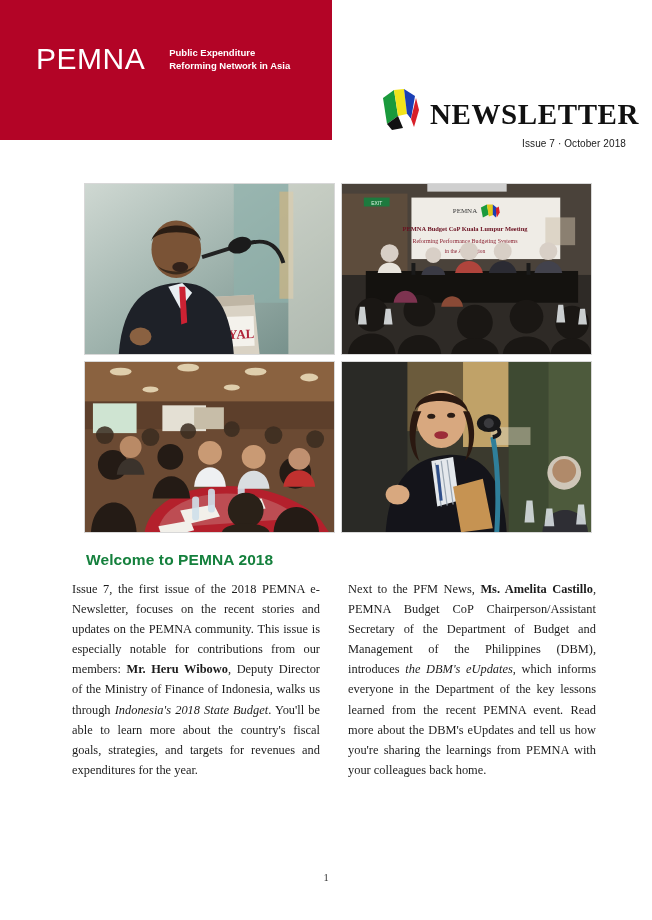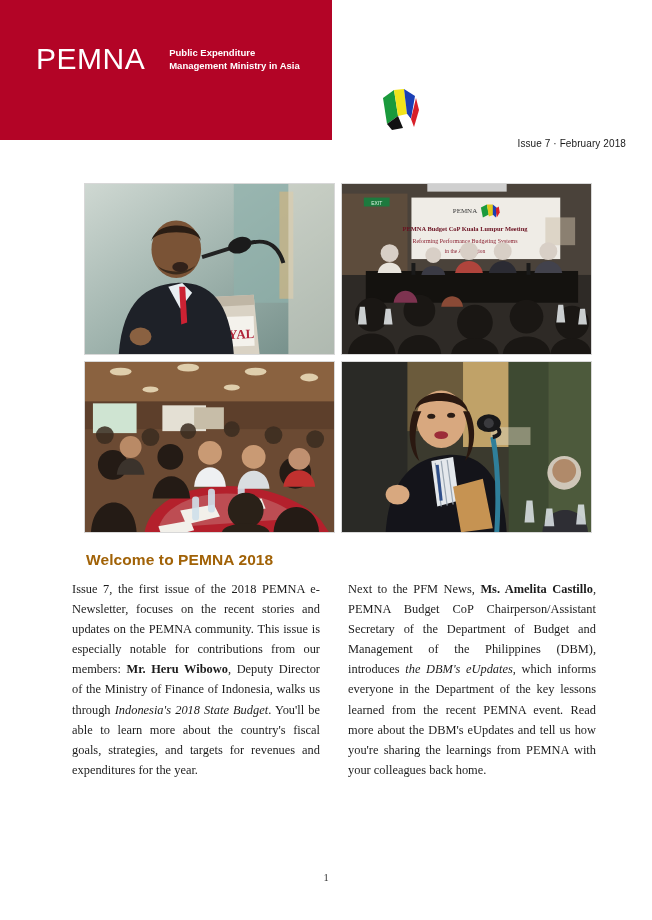--- a/index.html
+++ b/index.html
@@ -100,21 +100,21 @@
   }
   .photo svg { display: block; width: 100%; height: 100%; }
 
   
   .article-heading {
     position: absolute;
     left: 86px; top: 551px;
     font-family: "Liberation Sans", sans-serif;
     font-size: 15.5px;
     font-weight: bold;
-    color: #a16207;
+    color: #15803d;
     letter-spacing: 0.1px;
   }
   .columns {
     position: absolute;
     left: 72px; top: 579px;
     width: 524px;
     display: flex;
     gap: 28px;
   }
   .col {
@@ -141,37 +141,38 @@
   }
 </style>
 </head>
 <body>
 
 <div class="masthead">
   <div class="logo-lockup">
     <span class="logo-word">PEMNA</span>
     <span class="logo-tagline">
       <span>Public Expenditure</span><br>
-      <span>Management Ministry in Asia</span>
+      <span>Reforming Network in Asia</span>
     </span>
   </div>
 </div>
 
 <div class="title-block">
   <div class="title-row">
     <svg class="ribbon-logo" viewBox="0 0 44 46">
       <path d="M5 12 L16 4 L20 30 L9 38 Z" fill="#1a9a3c"></path>
       <path d="M16 4 L26 3 L29 28 L20 30 Z" fill="#f2e41c"></path>
       <path d="M26 3 L37 10 L33 33 L29 28 Z" fill="#1b3fb5"></path>
       <path d="M33 33 L38 12 L41 24 L36 41 Z" fill="#d81f29"></path>
       <path d="M9 38 L20 30 L25 42 L14 44 Z" fill="#111111"></path>
       <path d="M25 42 L29 28 L33 33 L30 44 Z" fill="#ffffff"></path>
     </svg>
-  </div>
-  <div class="issue-line">Issue 7 · February 2018</div>
+    <span class="newsletter-word">NEWSLETTER</span>
+  </div>
+  <div class="issue-line">Issue 7 · October 2018</div>
 </div>
 
 <div class="photo-grid">
 
   <div class="photo">
     <svg viewBox="0 0 251 172" preserveAspectRatio="xMidYMid slice">
       <defs>
         <linearGradient id="p1bg" x1="0" y1="0" x2="1" y2="1">
           <stop offset="0" stop-color="#cfd8d2"></stop>
           <stop offset="0.5" stop-color="#9fb3ad"></stop>

